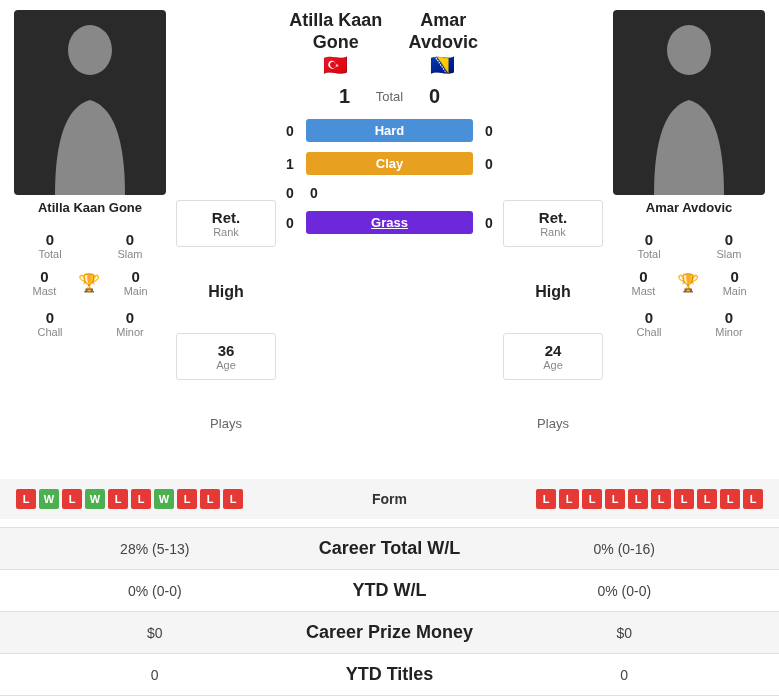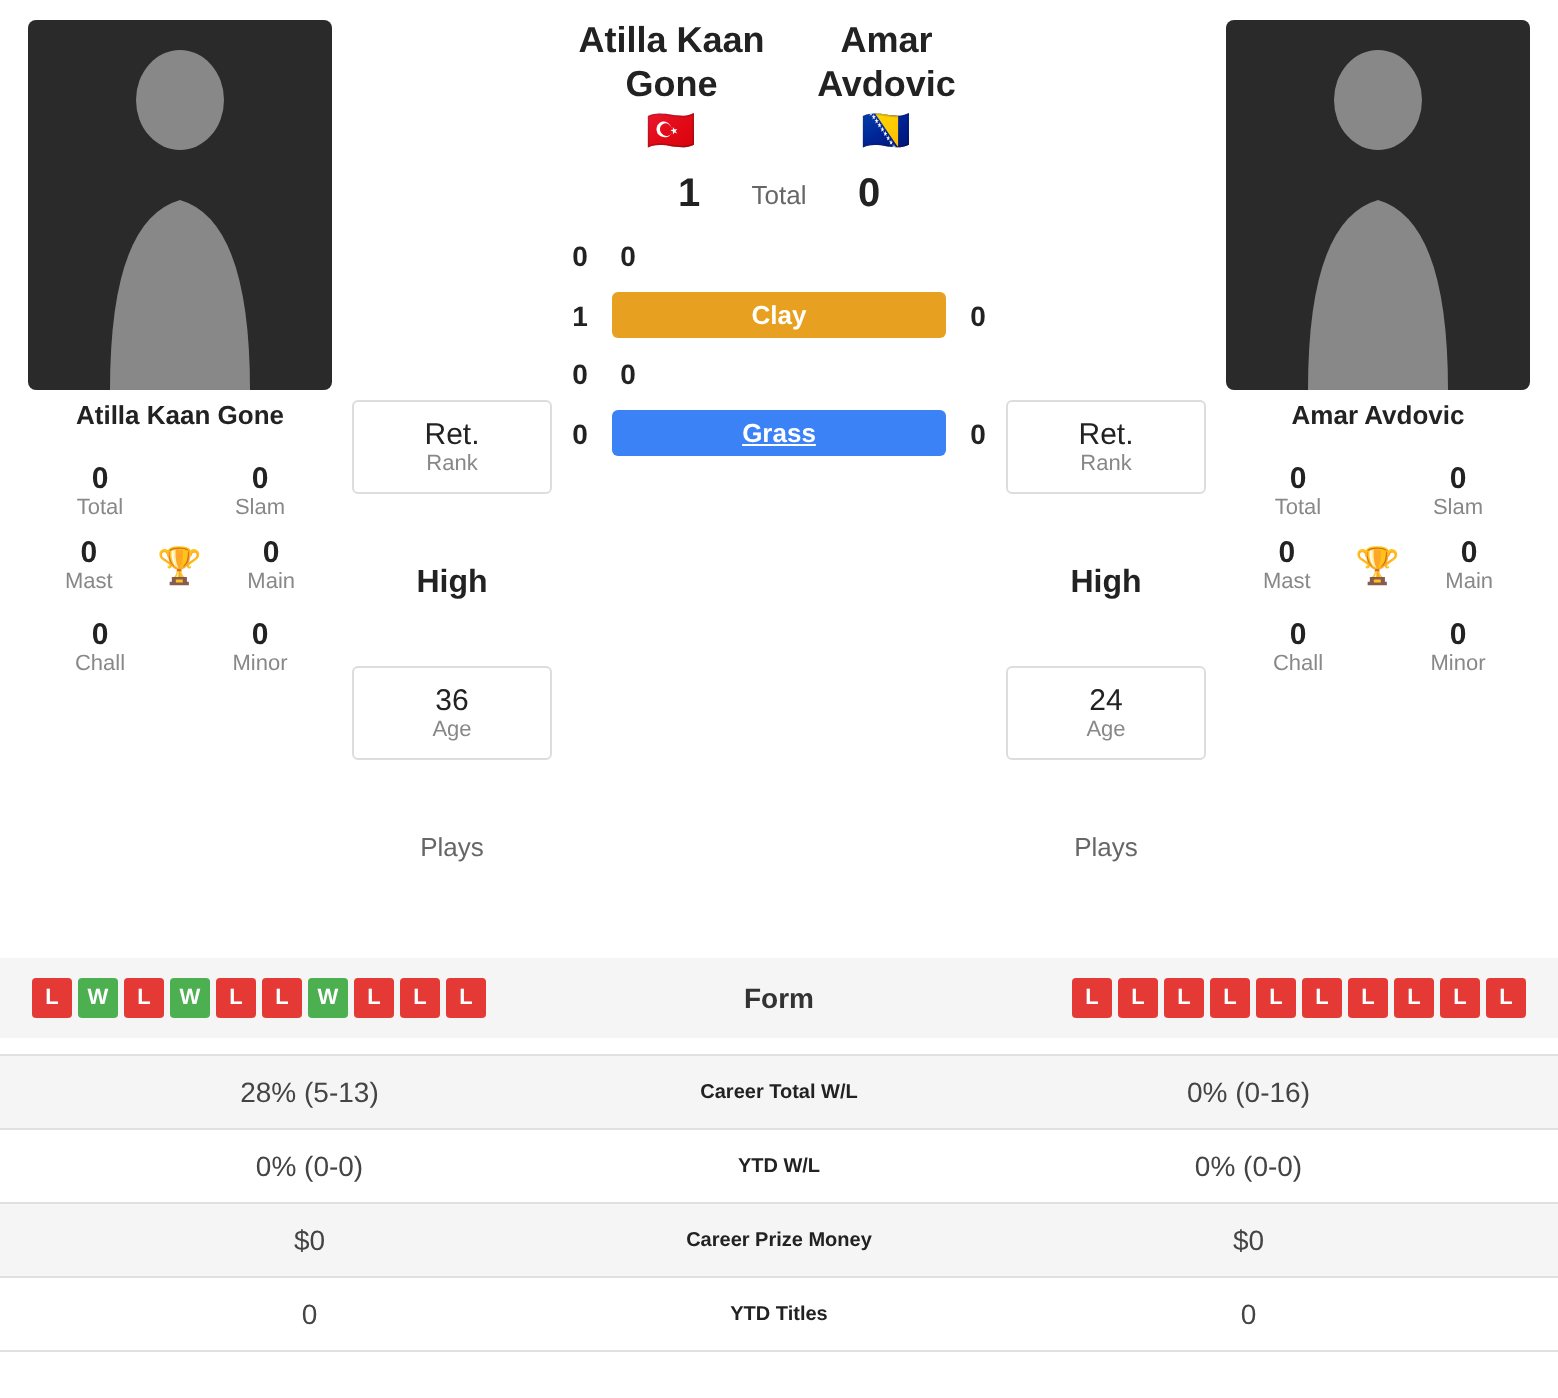--- a/index.html
+++ b/index.html
@@ -28,21 +28,21 @@
     .surface-rows {
       display: flex;
       flex-direction: column;
       gap: 4px;
       padding: 4px 0;
     }
 
     .surface-hard { background: #4a90d9; }
     .surface-clay { background: #e8a020; }
     .surface-indoor { background: #6db3e8; }
-    .surface-grass { background: #3b82f6; text-decoration: underline; }
+    .surface-grass { background: #6d28d9; text-decoration: underline; }
 
     
     .form-section {
       background: #f5f5f5;
       display: flex;
       align-items: center;
       padding: 10px 16px;
       margin-top: 10px;
       gap: 8px;
     }
@@ -233,21 +233,21 @@
     .ir-box {
       border: 1px solid #ddd;
       border-radius: 3px;
       text-align: center;
       padding: 8px 6px;
       margin-bottom: 4px;
     }
 
     .ir-val {
       font-size: 15px;
-      font-weight: normal;
+      font-weight: bold;
       color: #222;
     }
 
     .ir-lbl {
       font-size: 11px;
       color: #888;
     }
 
     .high-text {
       font-size: 16px;
@@ -286,21 +286,21 @@
     .bs-left {
       flex: 1;
       text-align: center;
       font-size: 14px;
       color: #444;
     }
 
     .bs-mid {
       min-width: 200px;
       text-align: center;
-      font-size: 10px;
+      font-size: 18px;
       font-weight: bold;
       color: #222;
     }
 
     .bs-right {
       flex: 1;
       text-align: center;
       font-size: 14px;
       color: #444;
     }
@@ -388,20 +388,21 @@
 
       <div class="total-row">
         <span class="total-num">1</span>
         <span class="total-lbl">Total</span>
         <span class="total-num">0</span>
       </div>
 
       <div class="surface-rows">
         <div class="surf-row">
           <span class="surf-num">0</span>
+          <div class="surf-btn surface-hard">Hard</div>
           <span class="surf-num">0</span>
         </div>
         <div class="surf-row">
           <span class="surf-num">1</span>
           <div class="surf-btn surface-clay">Clay</div>
           <span class="surf-num">0</span>
         </div>
         <div class="surf-row">
           <span class="surf-num">0</span>
           <span class="surf-num">0</span>

